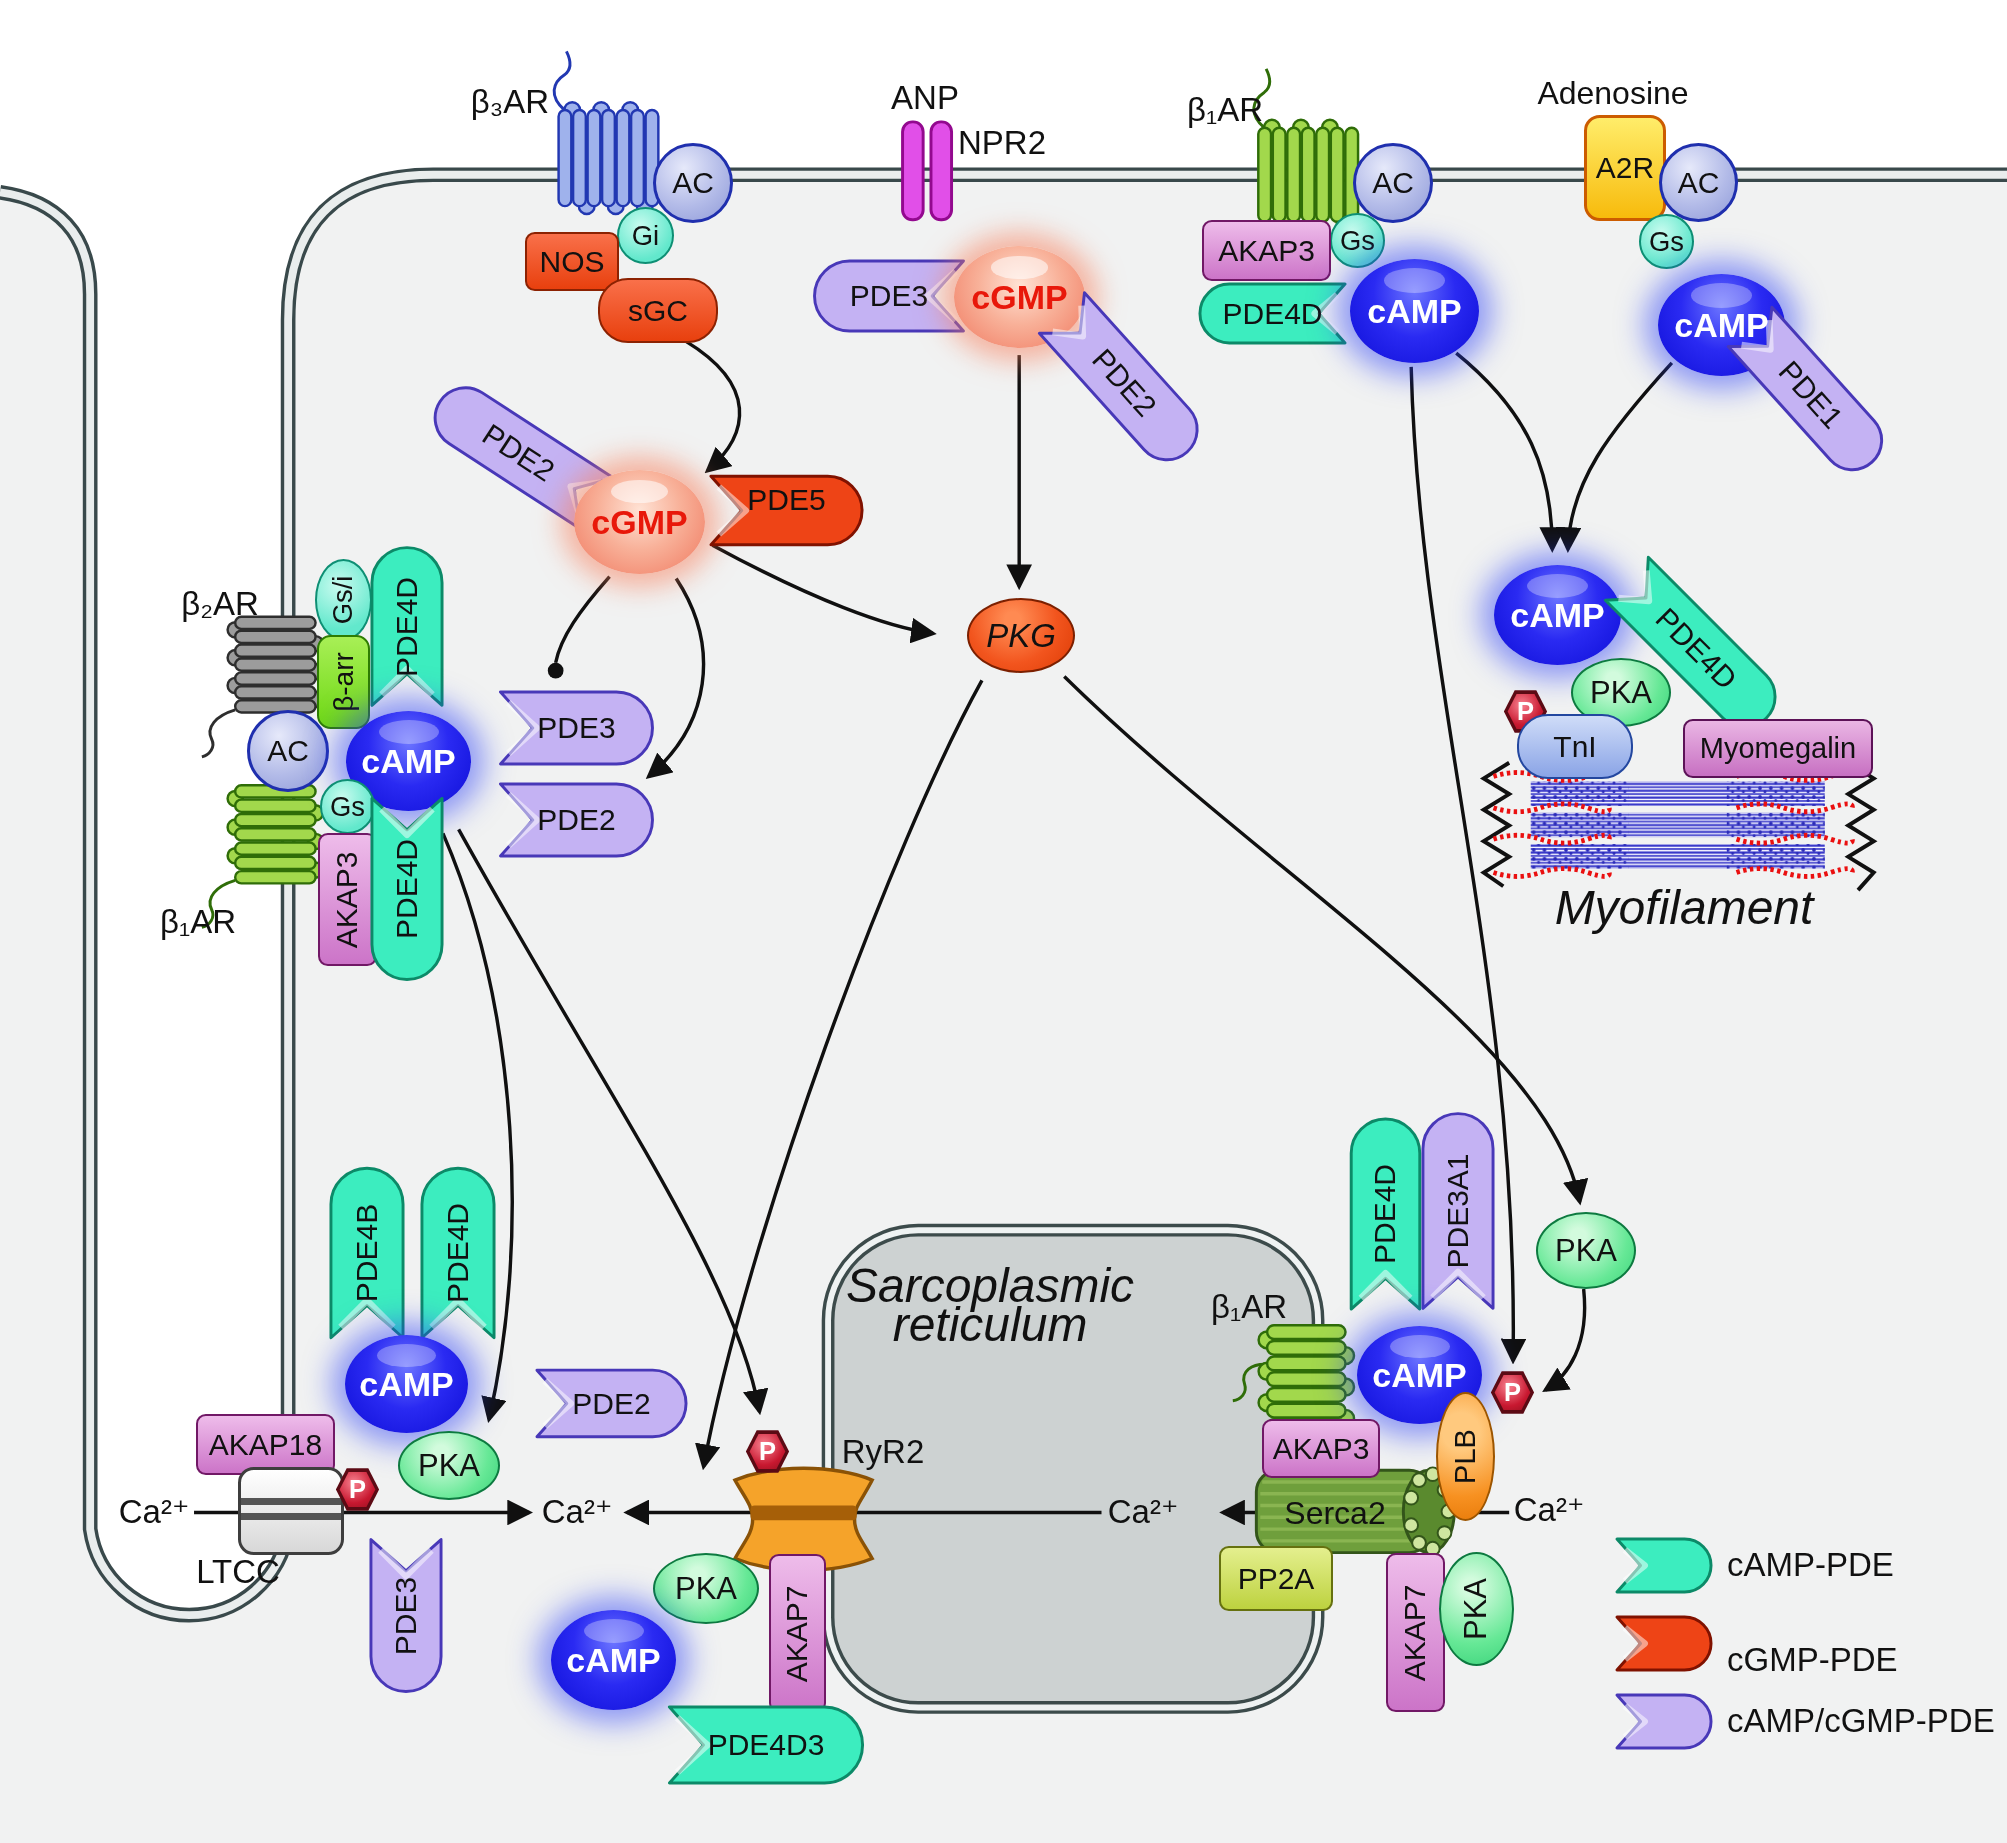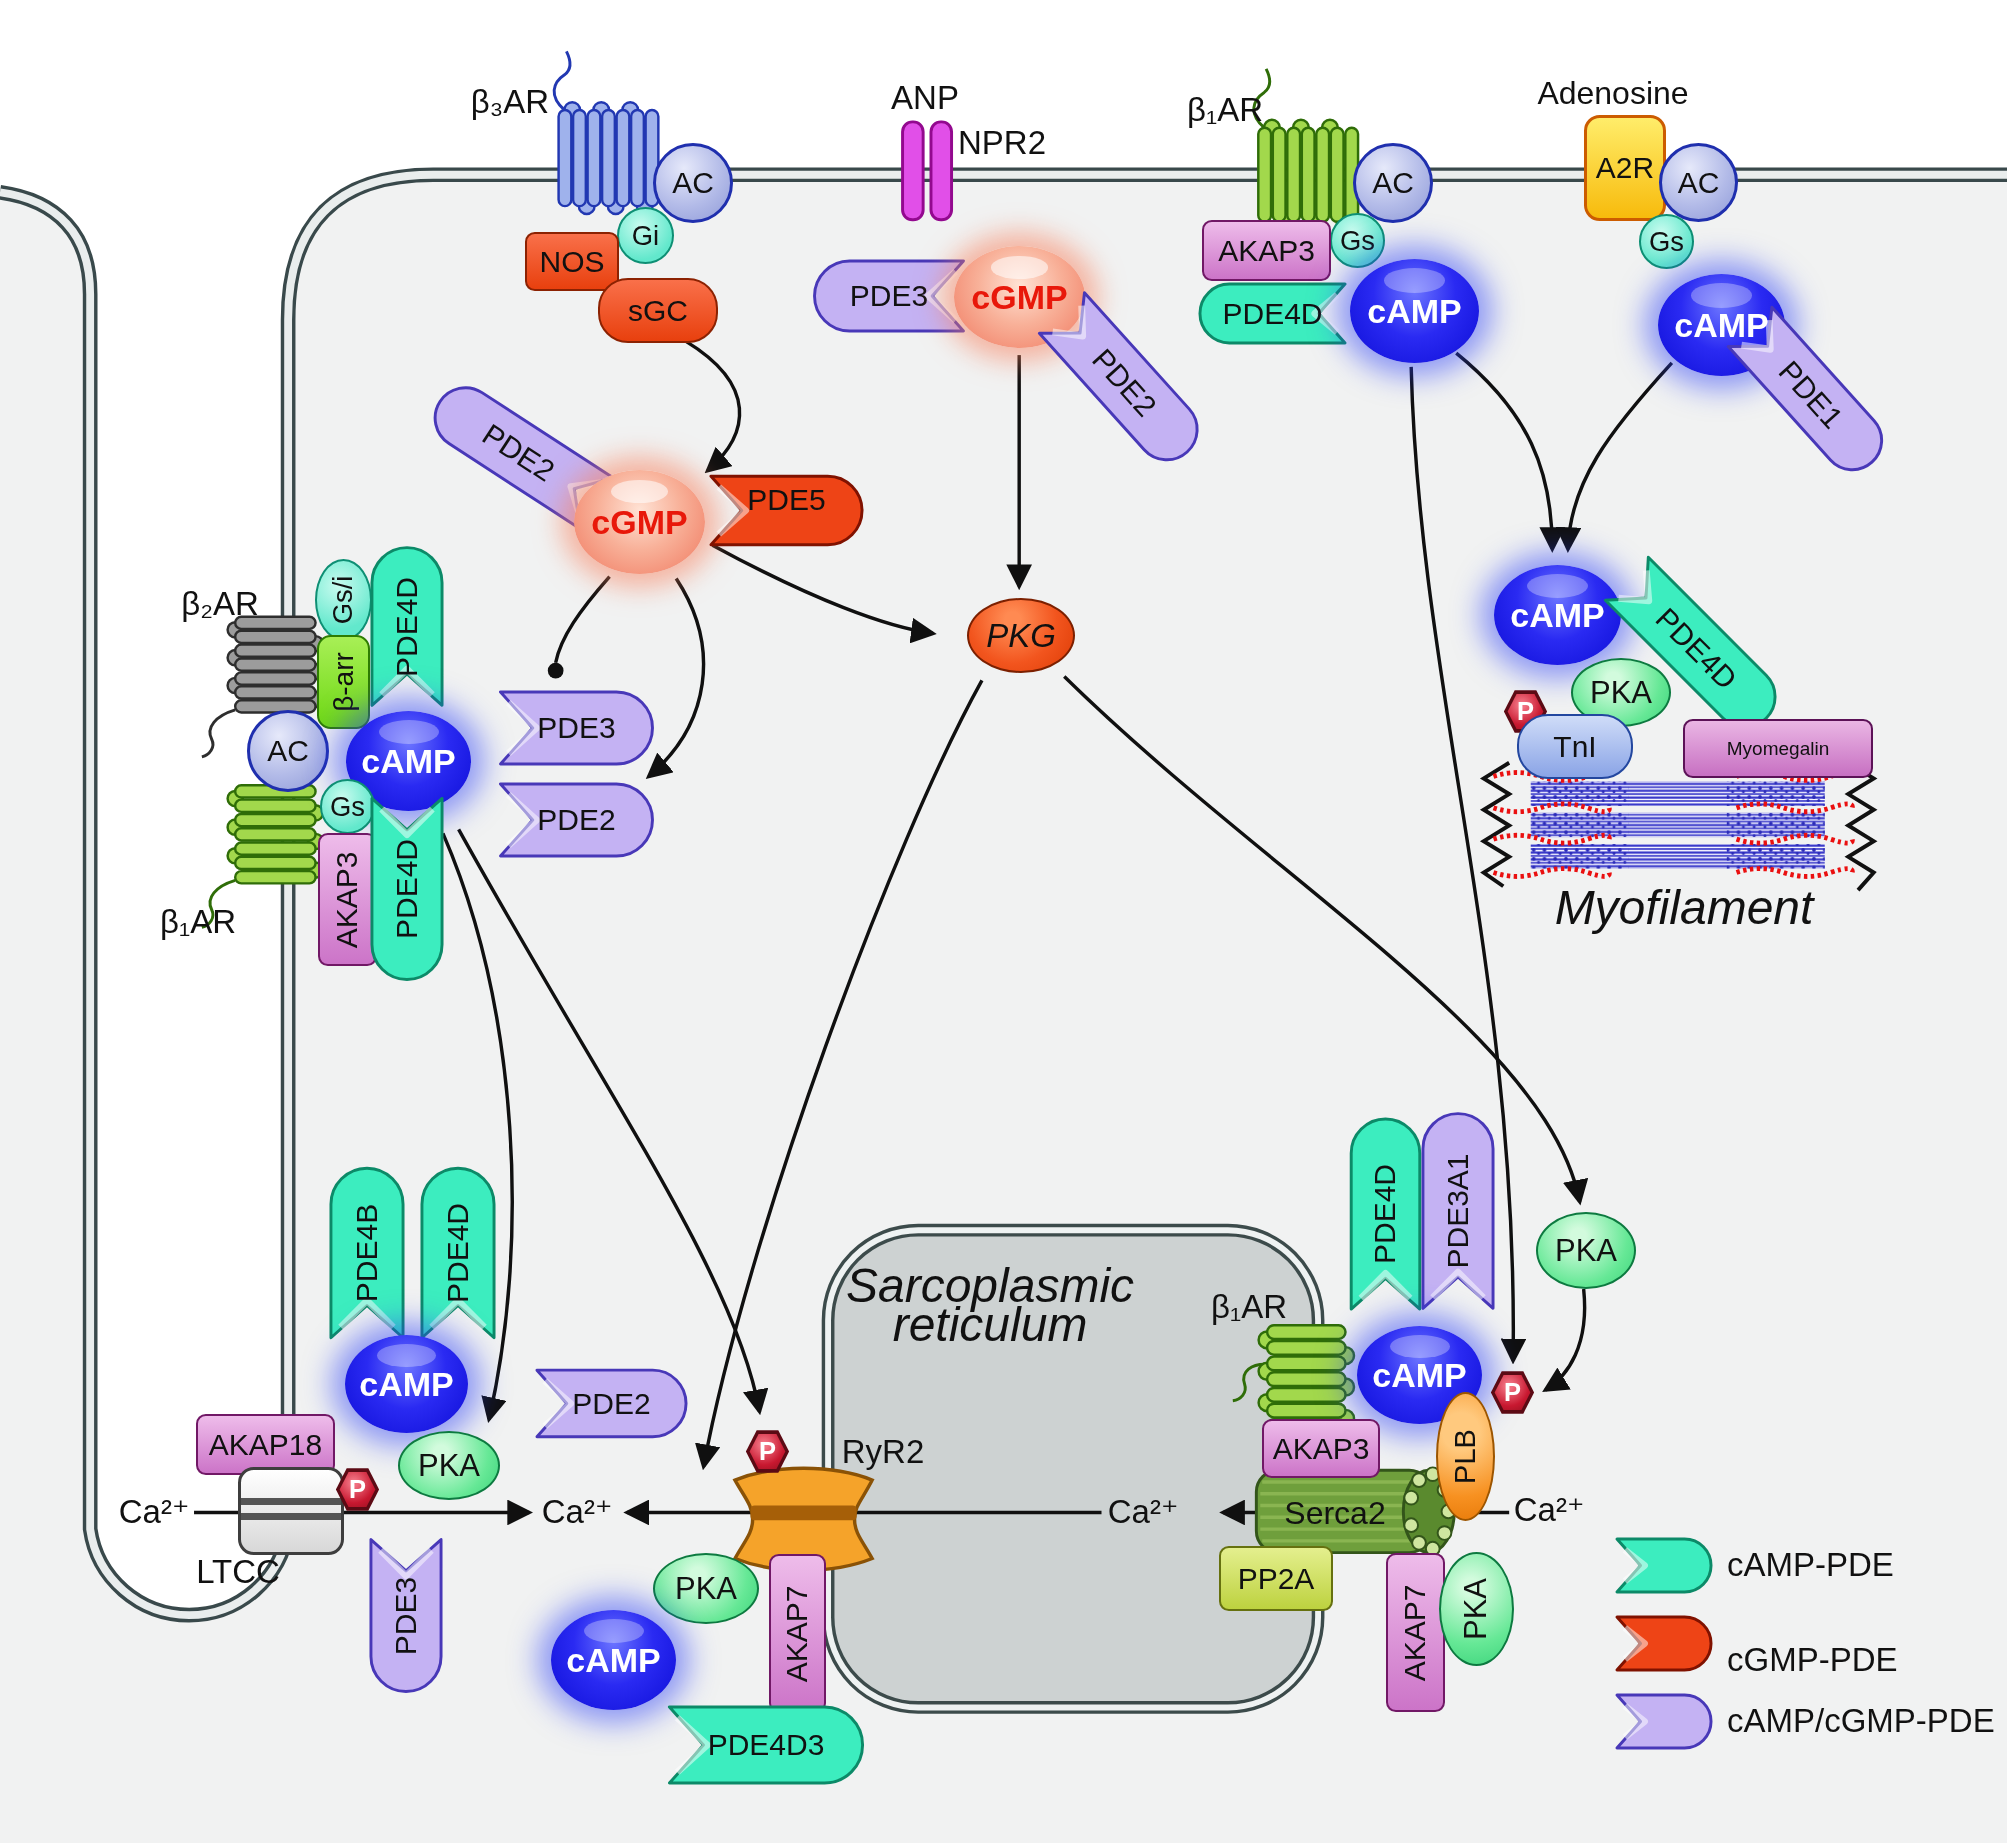--- a/index.html
+++ b/index.html
@@ -402,21 +402,21 @@
       <span>PKA</span>
     </div>
   <div class="hexO" style="left:1503px;top:689px;width:45px;height:45px;">
       <div class="hexI">
         <span>P</span>
       </div>
     </div>
   <div class="rrect" style="left:1517px;top:714px;width:112px;height:61px;background:linear-gradient(180deg,#cfdcf8,#8aa4e6);border:2.9px solid #23479f;border-radius:31px;">
       <span>TnI</span>
     </div>
-  <div class="rrect" style="left:1683px;top:719px;width:186px;height:55px;background:linear-gradient(180deg,#eab6e4,#c770c2);border:2.9px solid #5c1257;border-radius:9.8px;font-size:19px;">
+  <div class="rrect" style="left:1683px;top:719px;width:186px;height:55px;background:linear-gradient(180deg,#eab6e4,#c770c2);border:2.9px solid #5c1257;border-radius:9.8px;font-size:29px;">
       <span>Myomegalin</span>
     </div>
   <div class="lab ital" style="left:1684px;top:908px;">Myofilament</div>
 
   <div class="banner" style="left: 329px; top: 1166px; width: 76px; height: 174px;">
       <svg width="76" height="174" style="position:absolute;left:0;top:0;overflow:visible;" viewBox="0 0 78 178">
         <path d="M2,176 L2,39 A37,37 0 0 1 76,39 L76,176 L39,142.9 Z" fill="#3cedbf" stroke="#0c8a68" stroke-width="3" stroke-linejoin="round"></path>
         <path d="M12,165 L39,137.9 L66,165" fill="none" stroke="rgba(255,255,255,.5)" stroke-width="7" stroke-linejoin="round"></path>
       </svg>
       <div class="blab">

